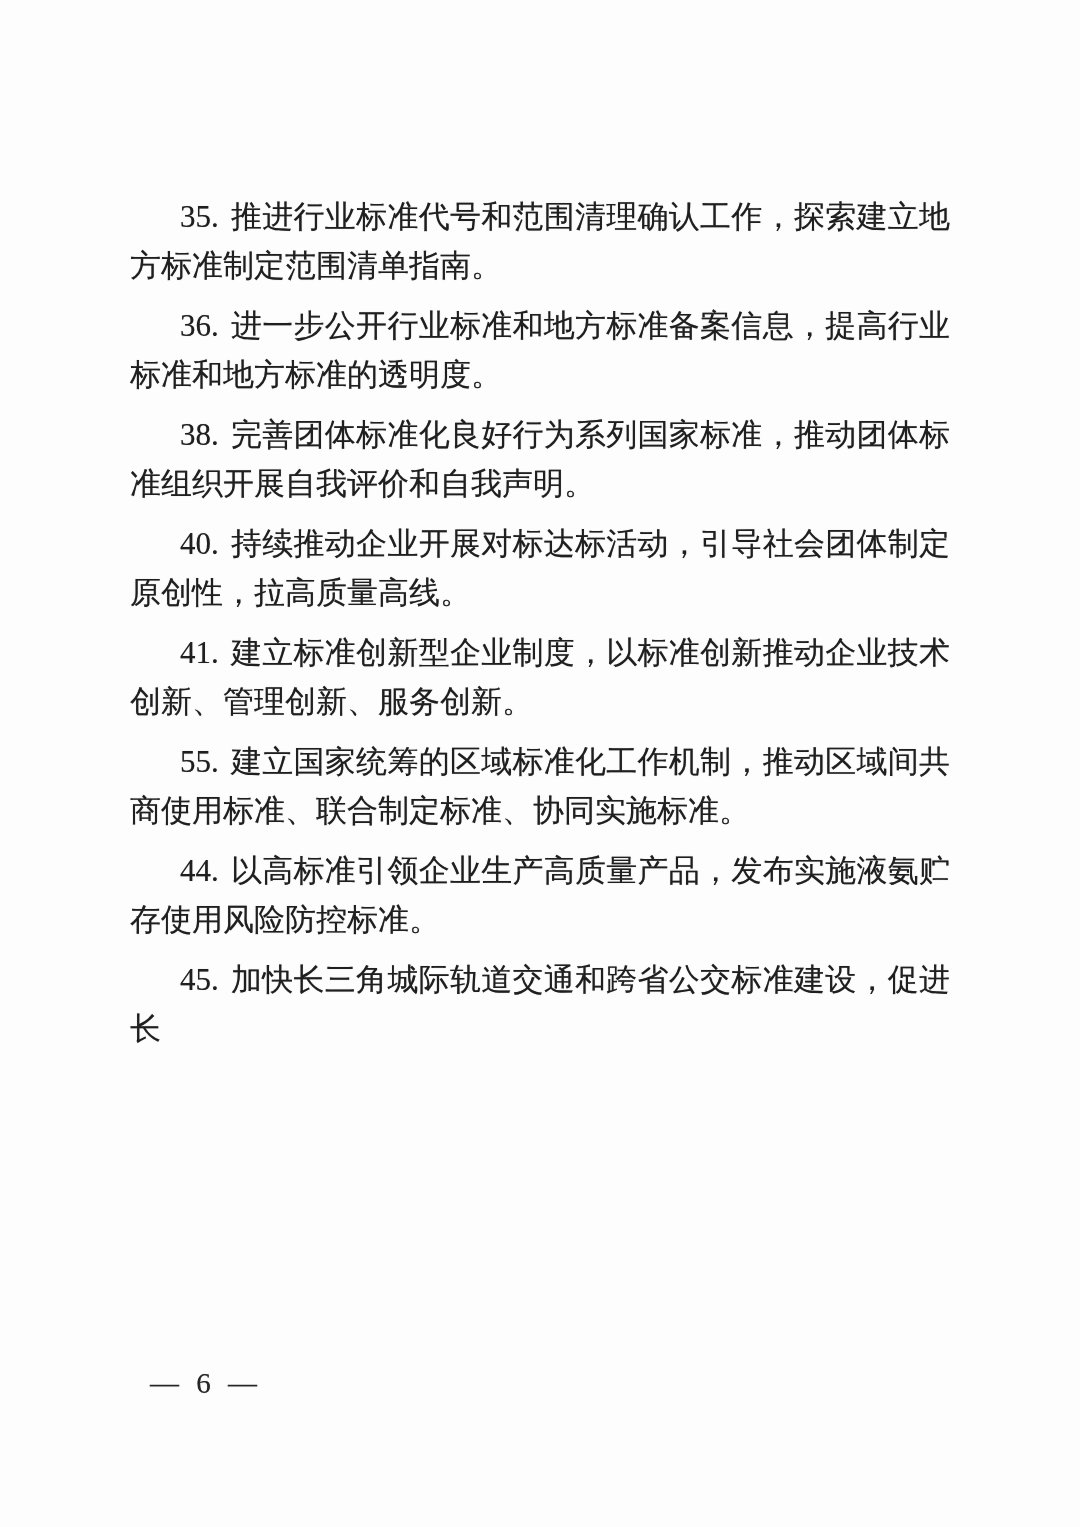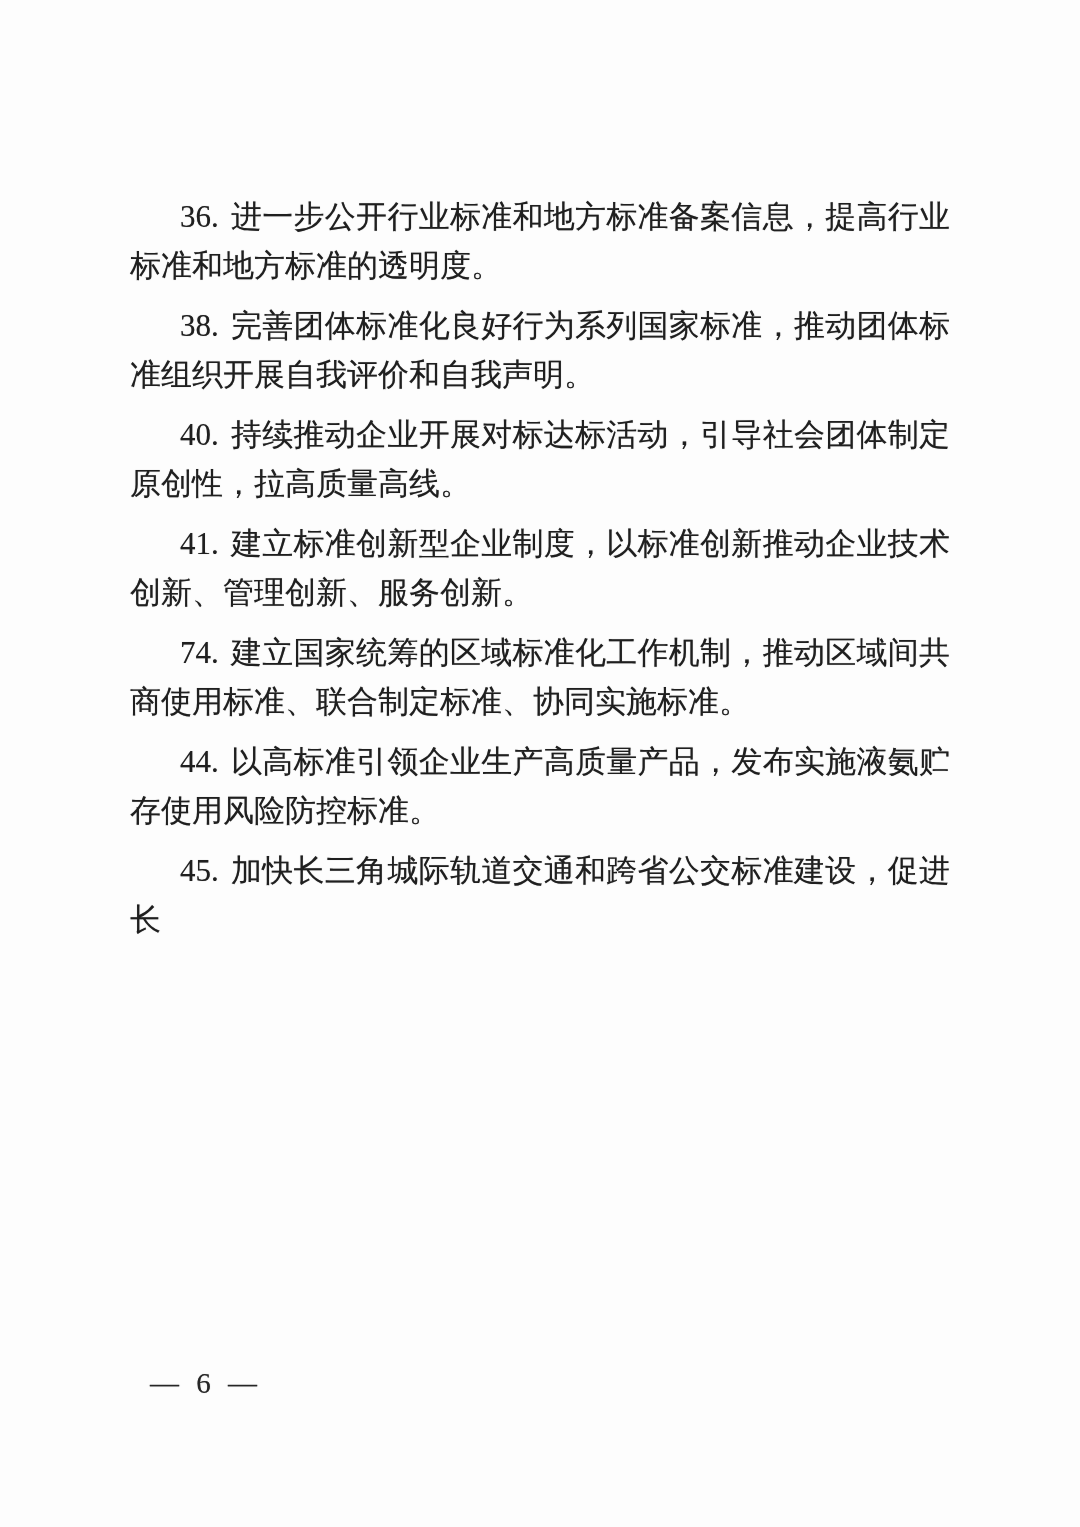--- a/index.html
+++ b/index.html
@@ -45,33 +45,34 @@
     letter-spacing: 5px;
     color: #262626;
   }
 </style>
 </head>
 <body>
 
 <div class="page">
   <div class="content">
 
+    <p class="para"><span class="num">35.</span><span>推进行业标准代号和范围清理确认工作，探索建立地方标准制定范围清单指南。</span></p>
 
     <p class="para"><span class="num">36.</span><span>进一步公开行业标准和地方标准备案信息，提高行业标准和地方标准的透明度。</span></p>
 
 
     <p class="para"><span class="num">38.</span><span>完善团体标准化良好行为系列国家标准，推动团体标准组织开展自我评价和自我声明。</span></p>
 
 
     <p class="para"><span class="num">40.</span><span>持续推动企业开展对标达标活动，引导社会团体制定原创性，拉高质量高线。</span></p>
 
     <p class="para"><span class="num">41.</span><span>建立标准创新型企业制度，以标准创新推动企业技术创新、管理创新、服务创新。</span></p>
 
 
-    <p class="para"><span class="num">74.</span><span>建立国家统筹的区域标准化工作机制，推动区域间共商使用标准、联合制定标准、协同实施标准。</span></p>
+    <p class="para"><span class="num">55.</span><span>建立国家统筹的区域标准化工作机制，推动区域间共商使用标准、联合制定标准、协同实施标准。</span></p>
 
     <p class="para"><span class="num">44.</span><span>以高标准引领企业生产高质量产品，发布实施液氨贮存使用风险防控标准。</span></p>
 
     <p class="para"><span class="num">45.</span><span>加快长三角城际轨道交通和跨省公交标准建设，促进长</span></p>
 
   </div>
 
   <div class="footer">— 6 —</div>
 </div>
 

